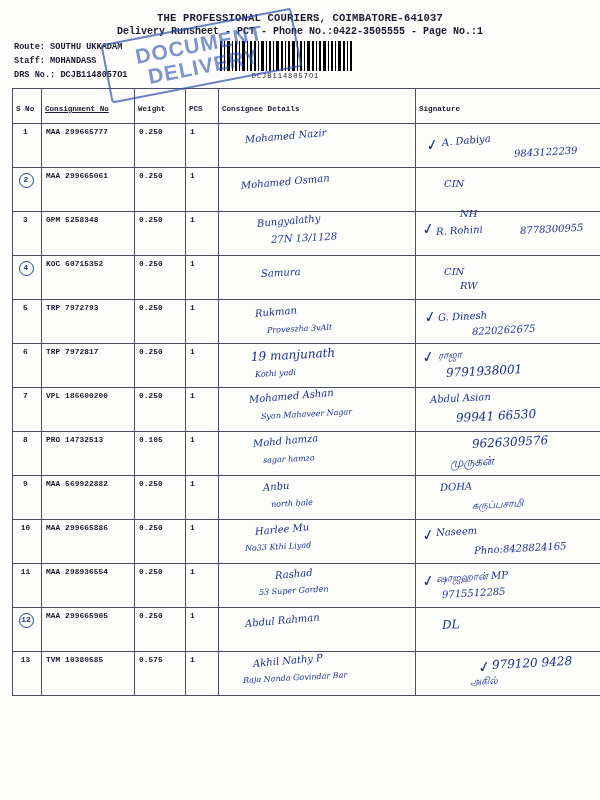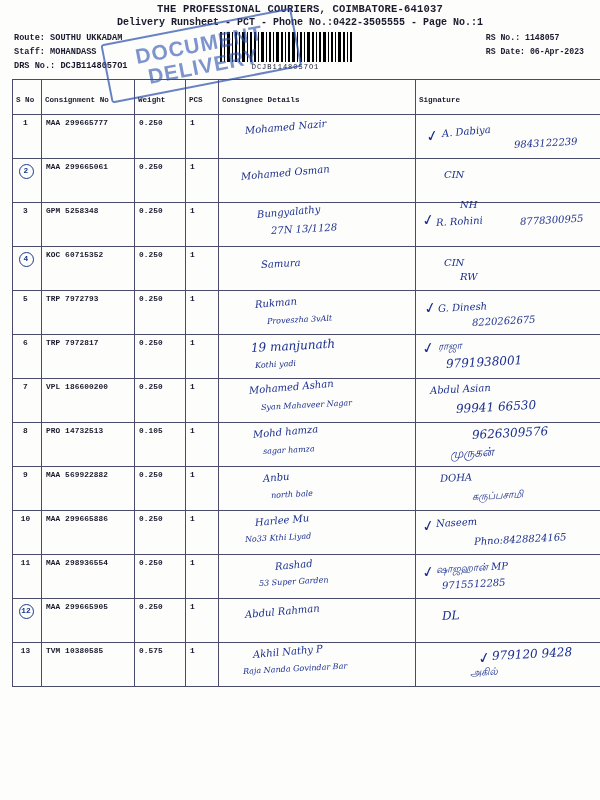--- a/index.html
+++ b/index.html
@@ -17,21 +17,21 @@
   }
   .page {
     position: relative;
     width: 600px;
     height: 800px;
     background: #fdfdfb;
   }
   
   .hdr {
     text-align: center;
-    padding-top: 3px;
+    padding-top: 12px;
   }
   .hdr-title {
     font-family: "Liberation Mono", monospace;
     font-size: 10.5px;
     font-weight: bold;
     letter-spacing: 0.2px;
   }
   .hdr-sub {
     font-family: "Liberation Mono", monospace;
     font-size: 10px;
@@ -122,21 +122,21 @@
   }
   table.sheet th {
     font-family: "Liberation Mono", monospace;
     font-size: 7.6px;
     font-weight: bold;
     text-align: left;
     padding: 16px 3px 4px 3px;
     height: 14px;
   }
   .c-sno   { width: 22px; }
-  .c-con   { width: 86px; }
+  .c-con   { width: 86px; text-decoration: underline; }
   .c-wt    { width: 44px; margin-top: 20px; }
   .c-pcs   { width: 26px; }
   .c-det   { width: 190px; }
   .c-sig   { width: 207px; }
   td.cell {
     height: 43px;
     position: relative;
   }
   .txt {
     font-family: "Liberation Mono", monospace;
@@ -235,24 +235,20 @@
           <rect x="117" y="0" width="1" height="30"></rect>
           <rect x="120" y="0" width="3" height="30"></rect>
           <rect x="125" y="0" width="2" height="30"></rect>
           <rect x="129" y="0" width="1" height="30"></rect>
           <rect x="132" y="0" width="2" height="30"></rect>
         </g>
       </svg>
       <div class="barcode-num">DCJB1148057O1</div>
     </div>
 
-    <div class="meta-right">
-      <div>RS No.: 1148057</div>
-      <div>RS Date: 06-Apr-2023</div>
-    </div>
   </div>
 
   <div class="stamp">
     <div class="stamp-box">
       <div class="stamp-text">DOCUMENT DELIVERY</div>
     </div>
   </div>
 
   <table class="sheet">
     <thead>

